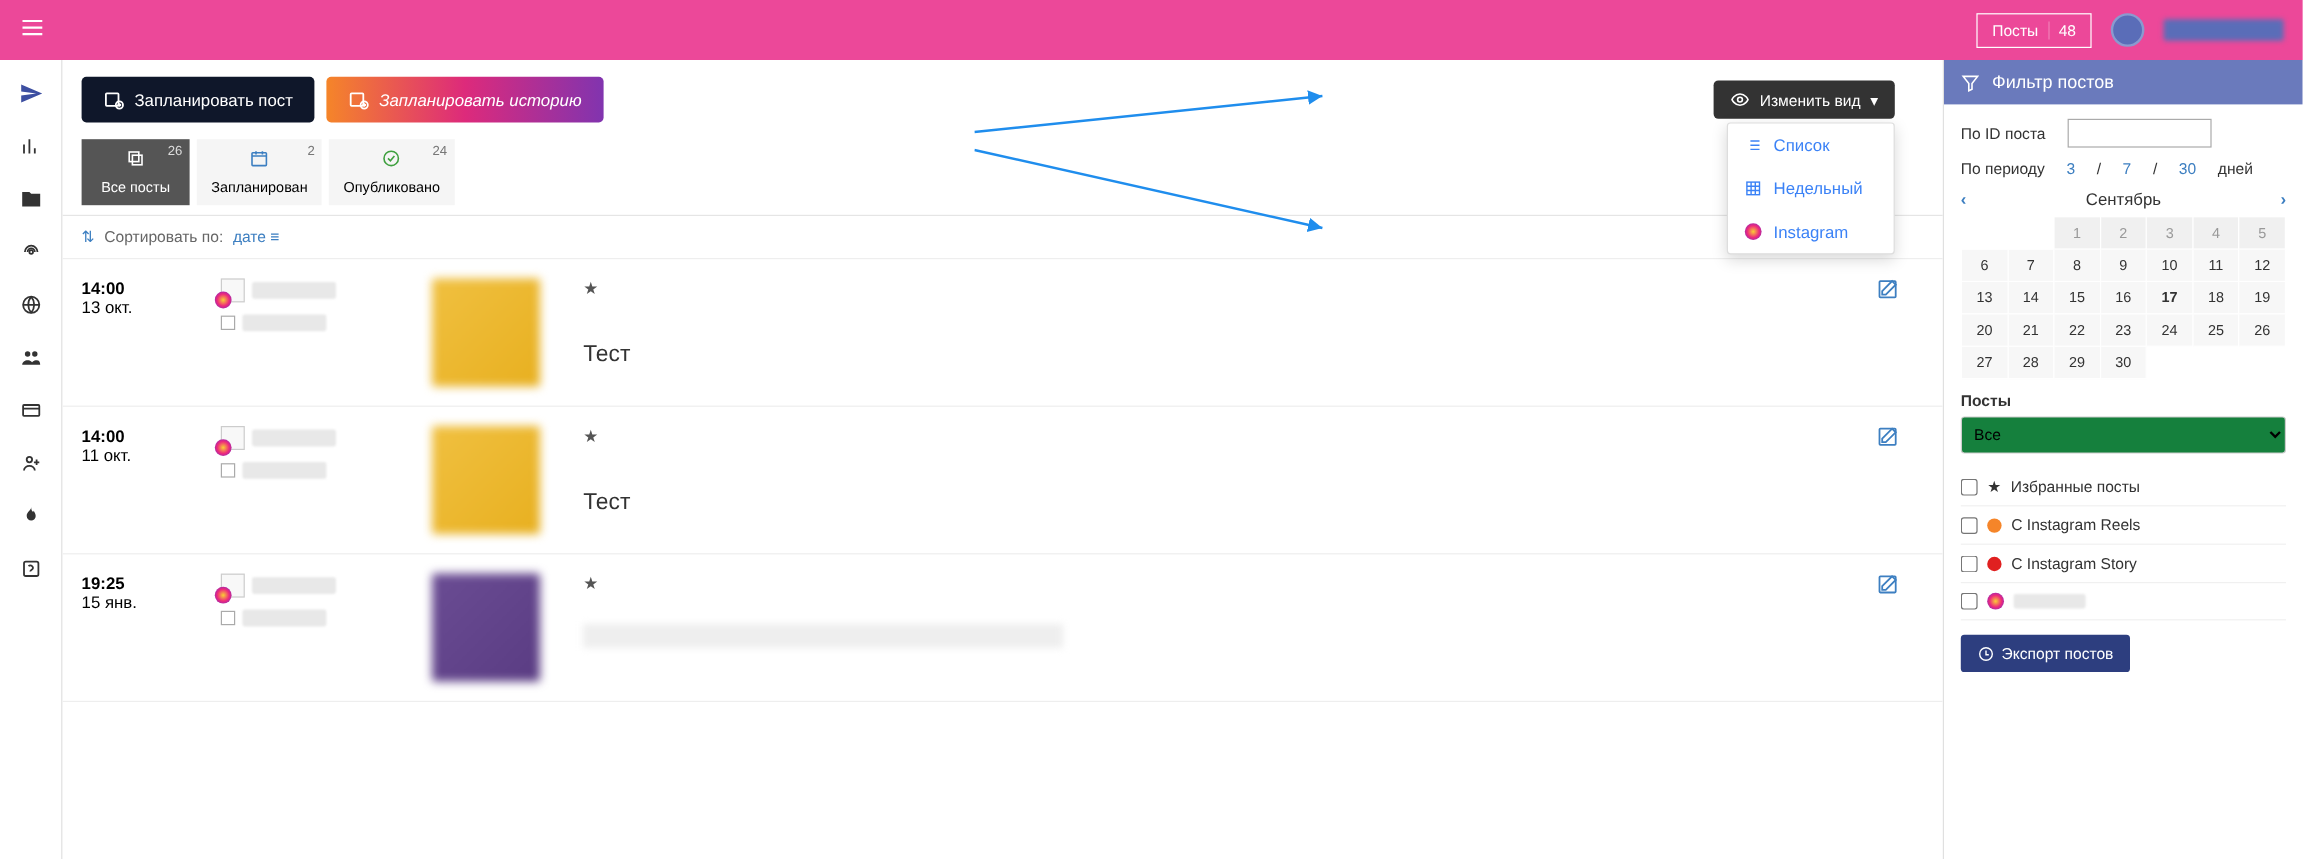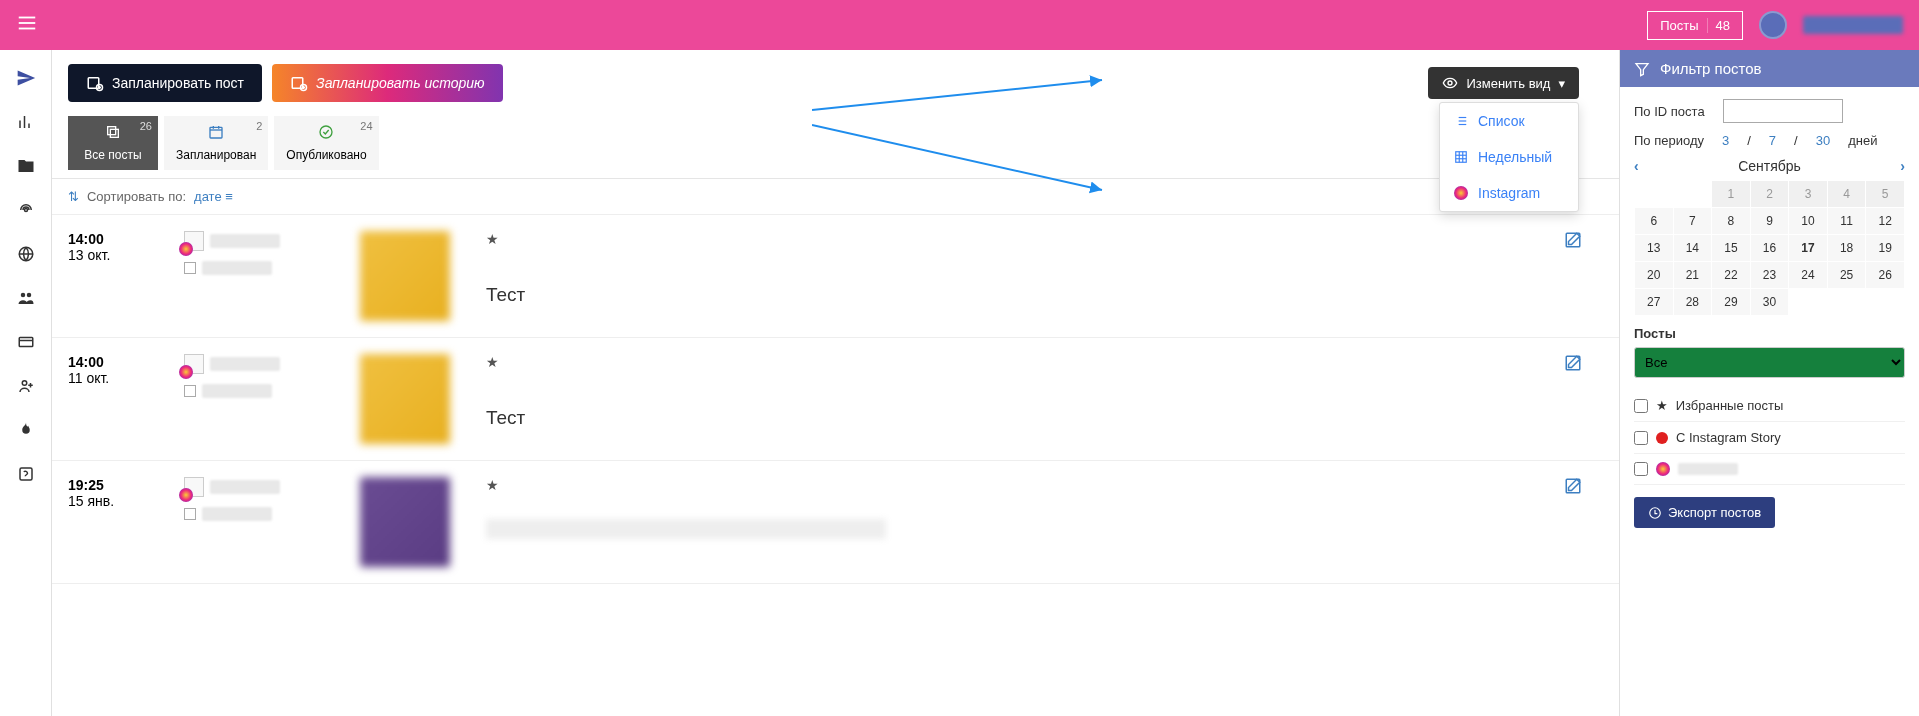--- a/index.html
+++ b/index.html
@@ -465,20 +465,25 @@
         <option>Все</option>
       </select>
 
       <div class="rp-check-row">
         <input type="checkbox" style="">
         <span>★</span>
         <span>Избранные посты</span>
       </div>
       <div class="rp-check-row">
         <input type="checkbox" style="">
+        <span class="dot-orange"></span>
+        <span>С Instagram Reels</span>
+      </div>
+      <div class="rp-check-row">
+        <input type="checkbox" style="">
         <span class="dot-red"></span>
         <span>С Instagram Story</span>
       </div>
       <div class="rp-check-row">
         <input type="checkbox" style="">
         <span class="dot-ig"></span>
         <div class="blur-small"></div>
       </div>
 
       <button class="btn-export">

